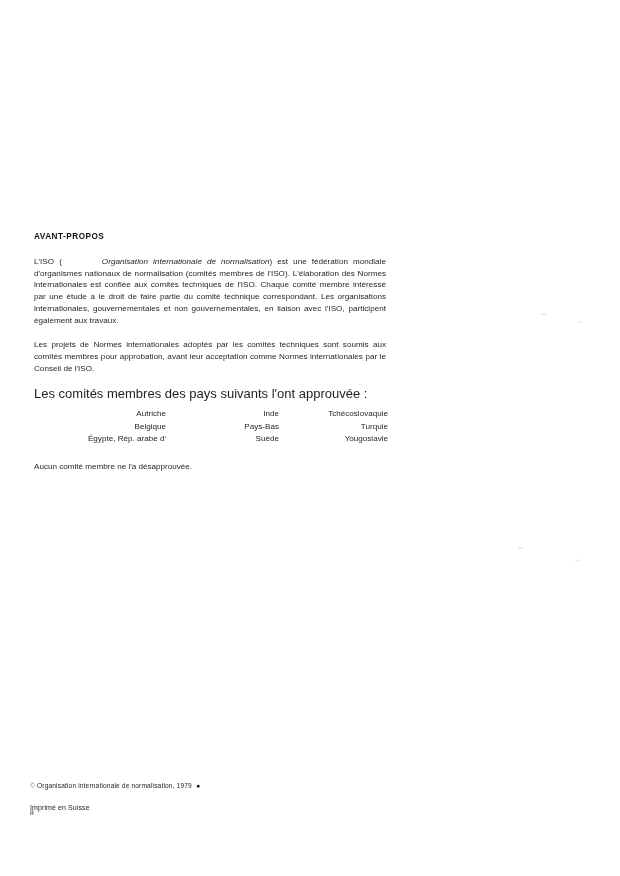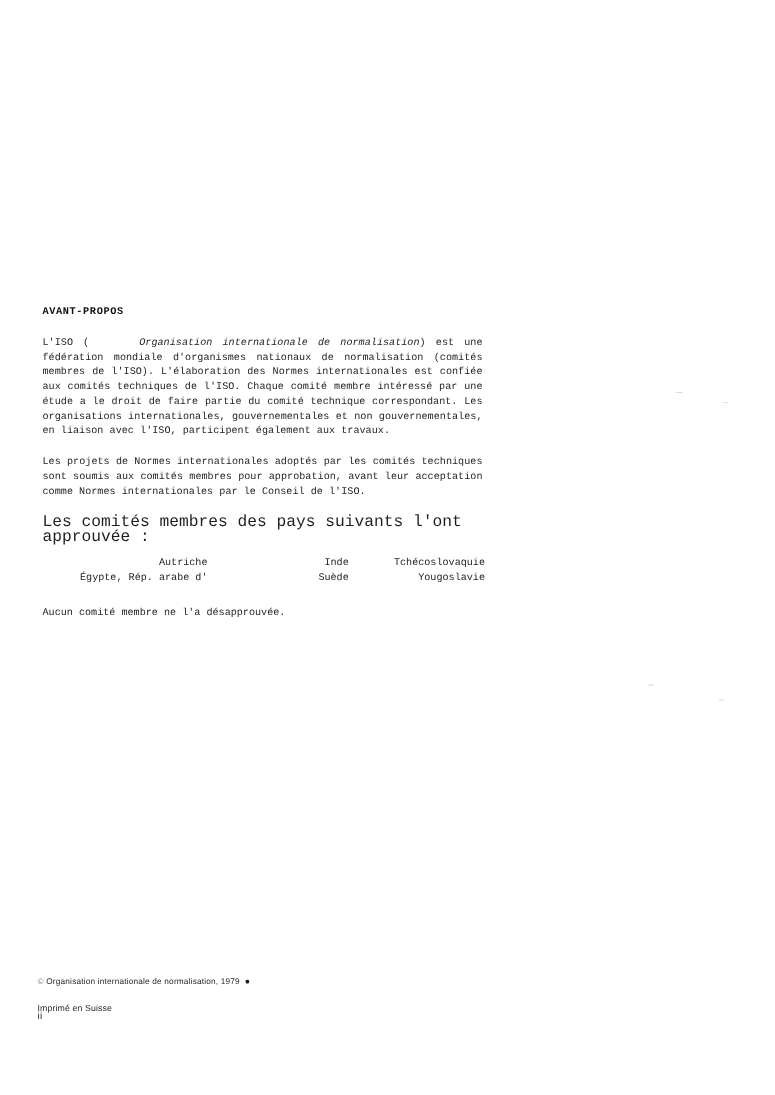--- a/index.html
+++ b/index.html
@@ -18,23 +18,22 @@
     height: 876px;
     background: #ffffff;
     overflow: hidden;
     -webkit-font-smoothing: antialiased;
   }
 
   
   .content {
     position: absolute;
     left: 34px;
-    top: 245px;
+    top: 232px;
     width: 352px;
-    font-family: Liberation Mono, monospace;
   }
 
   .heading {
     font-size: 8.2px;
     font-weight: bold;
     letter-spacing: 0.5px;
     color: #111111;
     margin: 0 0 14px 0;
     line-height: 1.2;
   }
@@ -158,20 +157,25 @@
     <p class="intro-line">Les comités membres des pays suivants l'ont approuvée :</p>
 
     <table class="country-table">
       <tbody>
         <tr>
           <td class="col-a">Autriche</td>
           <td class="col-b">Inde</td>
           <td class="col-c">Tchécoslovaquie</td>
         </tr>
         <tr>
+          <td class="col-a">Belgique</td>
+          <td class="col-b">Pays-Bas</td>
+          <td class="col-c">Turquie</td>
+        </tr>
+        <tr>
           <td class="col-a">Égypte, Rép. arabe d'</td>
           <td class="col-b">Suède</td>
           <td class="col-c">Yougoslavie</td>
         </tr>
       </tbody>
     </table>
 
     <p class="closing">Aucun comité membre ne l'a désapprouvée.</p>
 
   </div>

